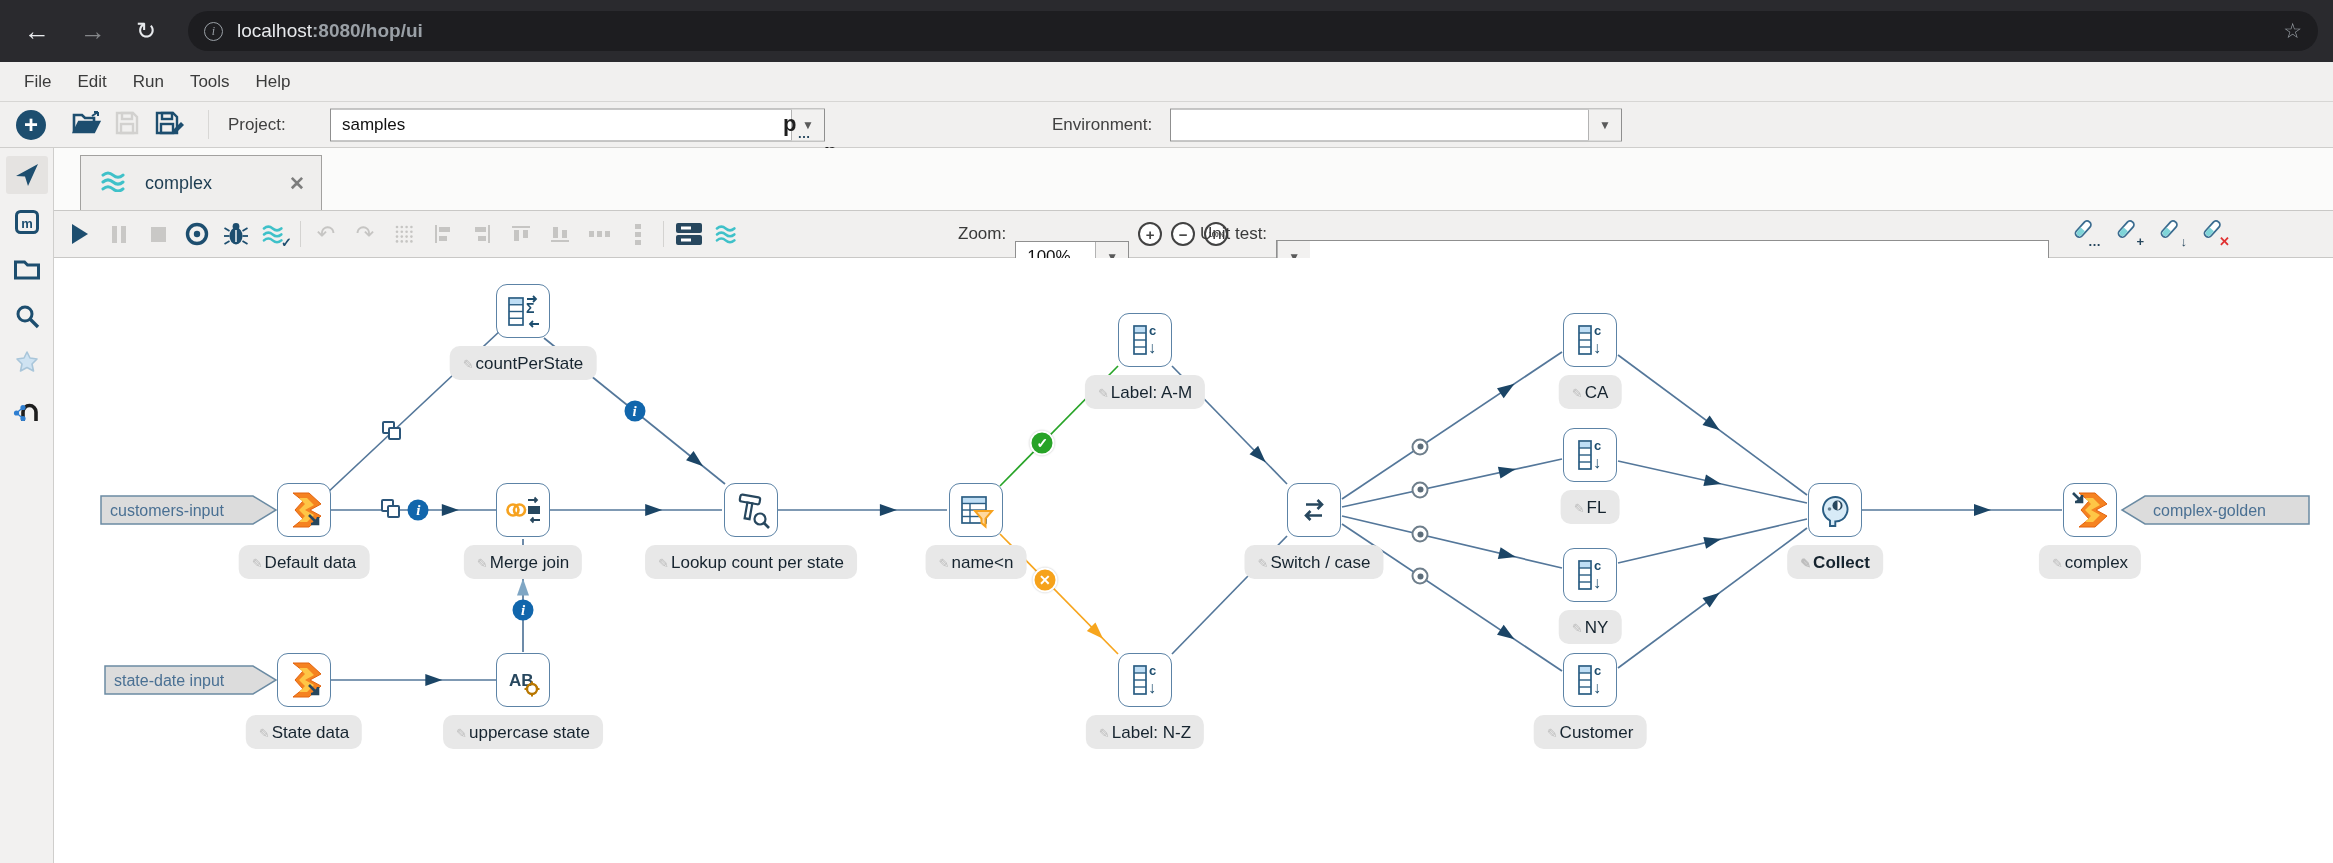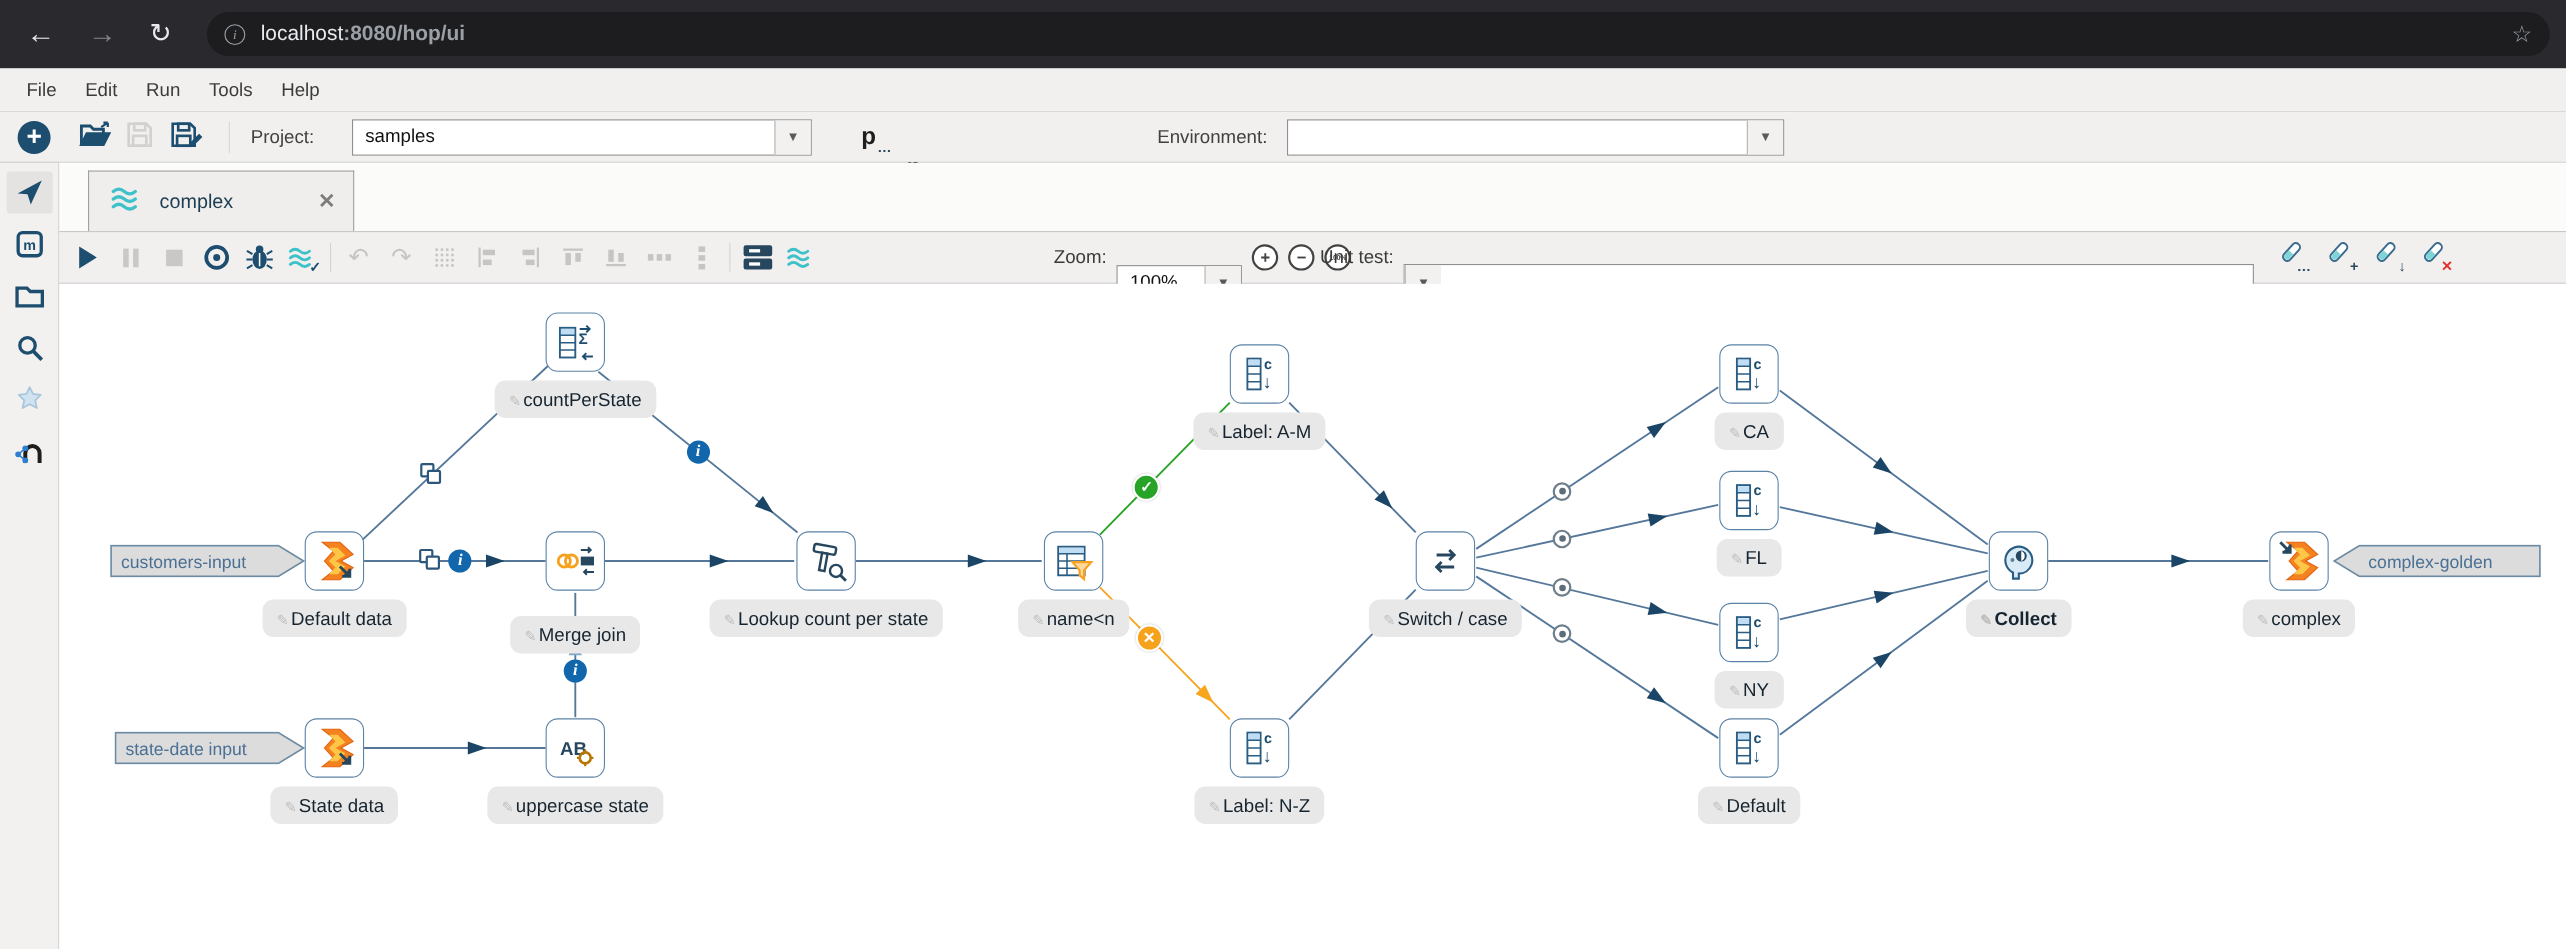--- a/index.html
+++ b/index.html
@@ -94,21 +94,21 @@
     <span class="menu-item">File</span>
     <span class="menu-item">Edit</span>
     <span class="menu-item">Run</span>
     <span class="menu-item">Tools</span>
     <span class="menu-item">Help</span>
   </div>
 
 <div class="mtb" id="mtb">
   <div class="vsep" style="left:208px"></div>
   <span class="mtb-abs mtb-label" style="left:228px">Project:</span>
-  <div class="combo" style="left:320px;width:418px">
+  <div class="combo" style="left:330px;width:495px">
     <span class="val">samples</span>
       <span class="arr">▼</span>
   </div>
   <span class="mtb-abs mtb-label" style="left:1052px">Environment:</span>
   <div class="combo" style="left:1170px;width:452px">
     <span class="val"></span>
       <span class="arr">▼</span>
   </div>
 <div class="mtb-abs" style="left: 16px;">
       <div class="tbnew">+</div>
@@ -487,21 +487,21 @@
           <svg width="40" height="40" viewBox="0 0 40 40">
             <circle cx="10" cy="20" r="5.5" fill="none" stroke="#f6a21f" stroke-width="2.6"></circle>
             <circle cx="16.5" cy="20" r="5.5" fill="none" stroke="#f6a21f" stroke-width="2.6"></circle>
             <rect x="25" y="16" width="12" height="8" fill="#27475e"></rect>
             <g stroke="#27475e" stroke-width="1.8" fill="none">
               <path d="M25 10 h9 m-2.5 -2.5 l2.5 2.5 -2.5 2.5"></path>
               <path d="M37 30 h-9 m2.5 -2.5 l-2.5 2.5 2.5 2.5"></path>
             </g>
           </svg>
         </div>
-        <div class="pill" style="left: 469px; top: 304px; margin-top: 15px;"><span class="pen">✎</span><span>Merge join</span></div>
+        <div class="pill" style="left: 469px; top: 304px;"><span class="pen">✎</span><span>Merge join</span></div>
         <div class="node" style="left: 442px; top: 395px;">
           <svg width="40" height="40" viewBox="0 0 40 40">
             <text x="6" y="26" font-size="17" font-weight="bold" fill="#27475e" font-family="Liberation Sans,sans-serif">AB</text>
             <circle cx="29" cy="29" r="5" fill="none" stroke="#b87700" stroke-width="2.4"></circle>
             <g stroke="#b87700" stroke-width="2">
               <line x1="29" y1="21.5" x2="29" y2="24"></line>
               <line x1="29" y1="34" x2="29" y2="36.5"></line>
               <line x1="21.5" y1="29" x2="24" y2="29"></line>
               <line x1="34" y1="29" x2="36.5" y2="29"></line>
             </g>
@@ -604,21 +604,21 @@
           <svg width="40" height="40" viewBox="0 0 40 40">
             <rect x="9" y="6" width="12" height="28" fill="#fff" stroke="#2a5d83" stroke-width="1.7"></rect>
             <rect x="10" y="7" width="10" height="6" fill="#bfdef5"></rect>
             <line x1="9" y1="13" x2="21" y2="13" stroke="#2a5d83" stroke-width="1.4"></line>
             <line x1="9" y1="20" x2="21" y2="20" stroke="#2a5d83" stroke-width="1.4"></line>
             <line x1="9" y1="27" x2="21" y2="27" stroke="#2a5d83" stroke-width="1.4"></line>
             <text x="24" y="15" font-size="13" font-weight="bold" fill="#1d4e6f" font-family="Liberation Sans,sans-serif">c</text>
             <text x="23" y="33" font-size="16" fill="#1d4e6f" font-family="Liberation Sans,sans-serif">↓</text>
           </svg>
         </div>
-        <div class="pill" style="left: 1536px; top: 474px;"><span class="pen">✎</span><span>Default</span></div>
+        <div class="pill" style="left: 1536px; top: 474px;"><span class="pen">✎</span><span>Customer</span></div>
         <div class="node" style="left: 1754px; top: 225px;">
           <svg width="40" height="40" viewBox="0 0 40 40">
             <path d="M15 36 v-5.5 c-6 -3 -8.5 -10 -6 -16 2.6 -6.2 9.8 -9.2 16 -6.6 6.2 2.6 9.2 9.8 6.6 16 -1.9 4.6 -6.4 7.6 -11.3 7.6 V36 z" fill="#d8ebf7" stroke="#2a5d83" stroke-width="1.9"></path>
             <circle cx="22.5" cy="15.5" r="5" fill="#27475e"></circle>
             <path d="M22.5 11 a4.8 4.8 0 0 1 0 9" fill="#fff"></path>
             <circle cx="14.5" cy="19" r="1.8" fill="#27475e" opacity="0.65"></circle>
           </svg>
         </div>
         <div class="pill" style="left: 1781px; top: 304px; font-weight: bold;"><span class="pen">✎</span><span>Collect</span></div>
         <div class="node" style="left: 2009px; top: 225px;">

